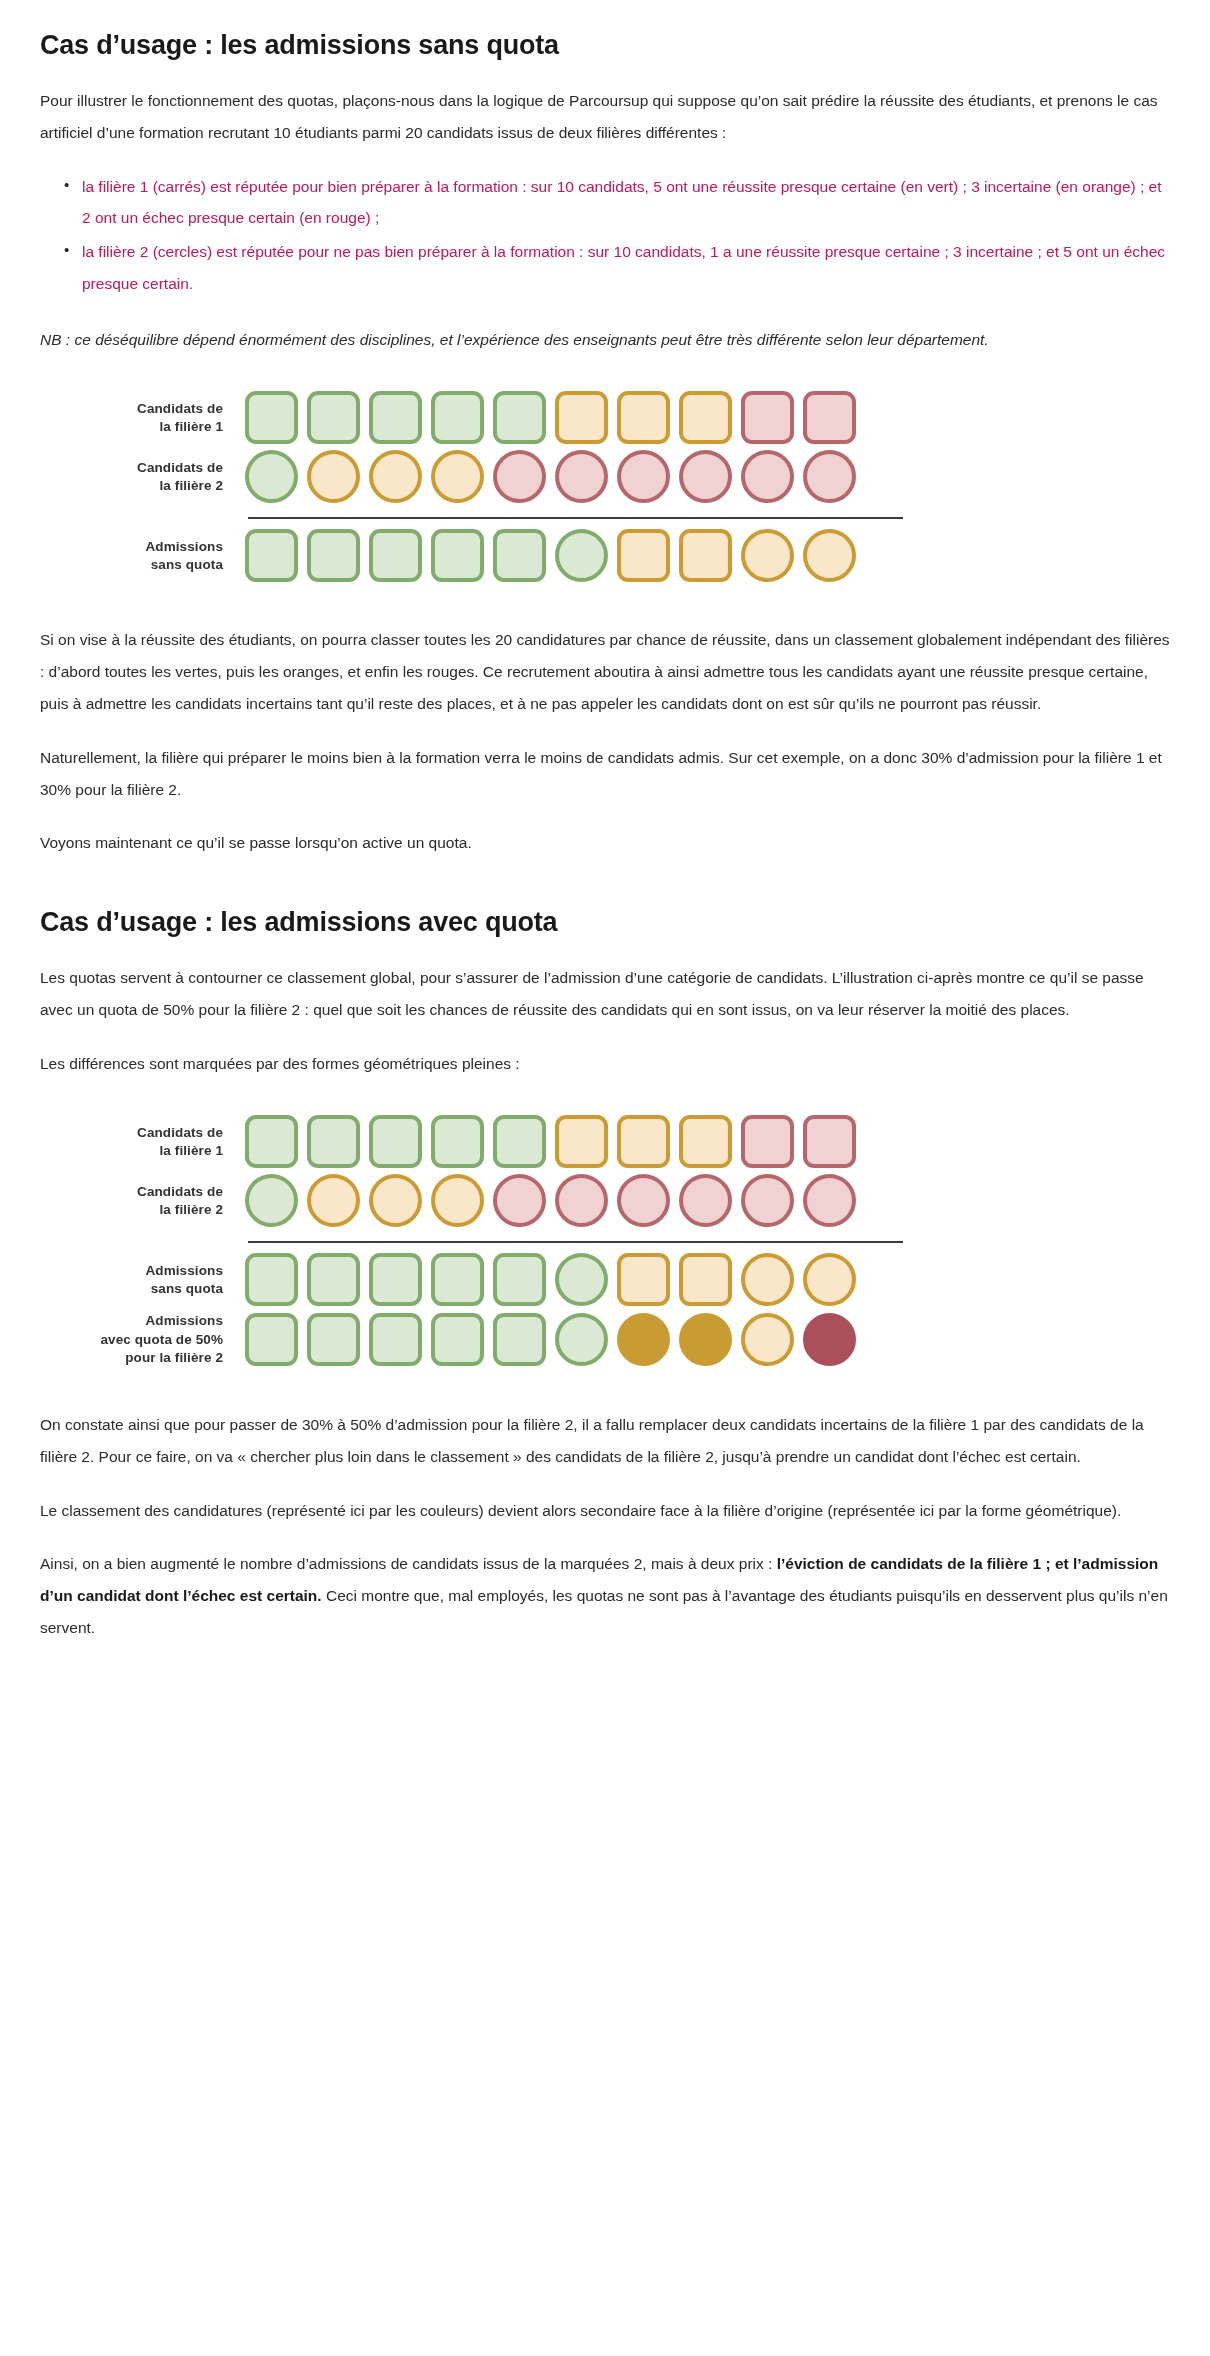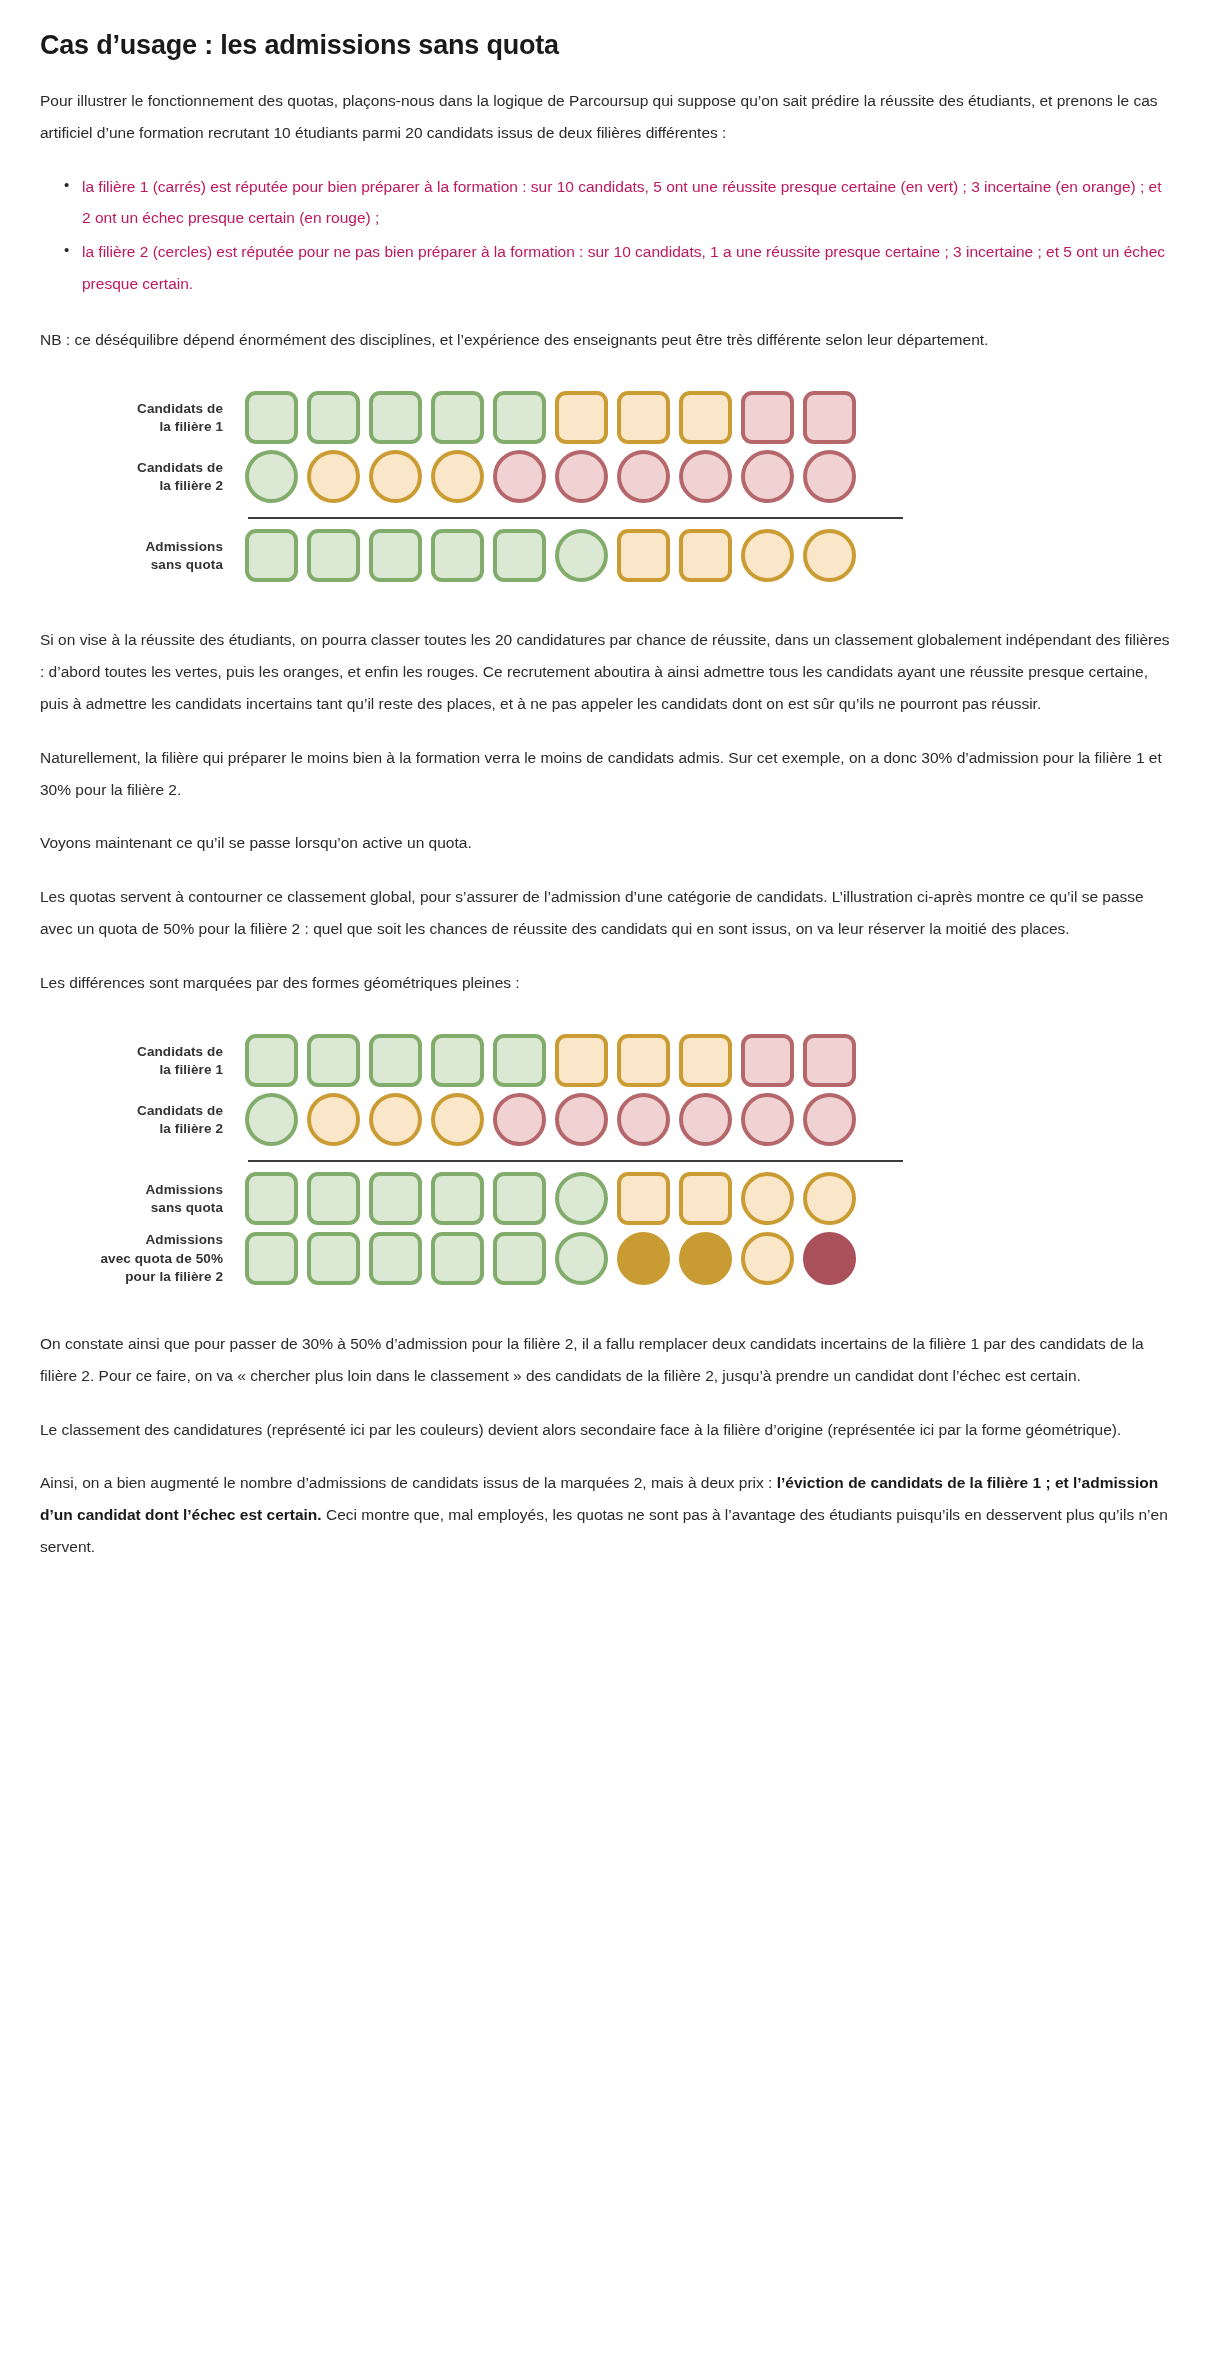--- a/index.html
+++ b/index.html
@@ -26,21 +26,21 @@
     margin: 14px 0 22px 0;
     letter-spacing: -0.2px;
   }
   p.para {
     font-size: 15.5px;
     line-height: 2.05;
     margin: 0 0 22px 0;
     color: #2b2b2b;
     max-width: 1130px;
   }
-  p.para.italic { }
+  p.para.italic { font-style: italic; }
   ul.bullets {
     margin: 0 0 24px 0;
     padding-left: 24px;
     list-style: none;
   }
   ul.bullets li {
     position: relative;
     font-size: 15.5px;
     line-height: 2.05;
     color: #be185d;
@@ -177,20 +177,21 @@
           <div class="shape circle" style="background: rgb(250, 230, 200); border-color: rgb(203, 156, 51);"></div>
           <div class="shape circle" style="background: rgb(250, 230, 200); border-color: rgb(203, 156, 51);"></div>
         </div>
       </div>
     </div>
 
   <p class="para">Si on vise à la réussite des étudiants, on pourra classer toutes les 20 candidatures par chance de réussite, dans un classement globalement indépendant des filières : d’abord toutes les vertes, puis les oranges, et enfin les rouges. Ce recrutement aboutira à ainsi admettre tous les candidats ayant une réussite presque certaine, puis à admettre les candidats incertains tant qu’il reste des places, et à ne pas appeler les candidats dont on est sûr qu’ils ne pourront pas réussir.</p>
   <p class="para">Naturellement, la filière qui préparer le moins bien à la formation verra le moins de candidats admis. Sur cet exemple, on a donc 30% d’admission pour la filière 1 et 30% pour la filière 2.</p>
   <p class="para">Voyons maintenant ce qu’il se passe lorsqu’on active un quota.</p>
 
+  <h2 class="section-title" style="margin-top:46px">Cas d’usage : les admissions avec quota</h2>
 
   <p class="para">Les quotas servent à contourner ce classement global, pour s’assurer de l’admission d’une catégorie de candidats. L’illustration ci-après montre ce qu’il se passe avec un quota de 50% pour la filière 2 : quel que soit les chances de réussite des candidats qui en sont issus, on va leur réserver la moitié des places.</p>
   <p class="para">Les différences sont marquées par des formes géométriques pleines :</p>
 
   <div class="figure">
       <div class="fig-row">
         <div class="row-label">Candidats de<br>la filière 1</div>
         <div class="shapes">
           <div class="shape square" style="background: rgb(219, 232, 211); border-color: rgb(130, 172, 107);"></div>
           <div class="shape square" style="background: rgb(219, 232, 211); border-color: rgb(130, 172, 107);"></div>

